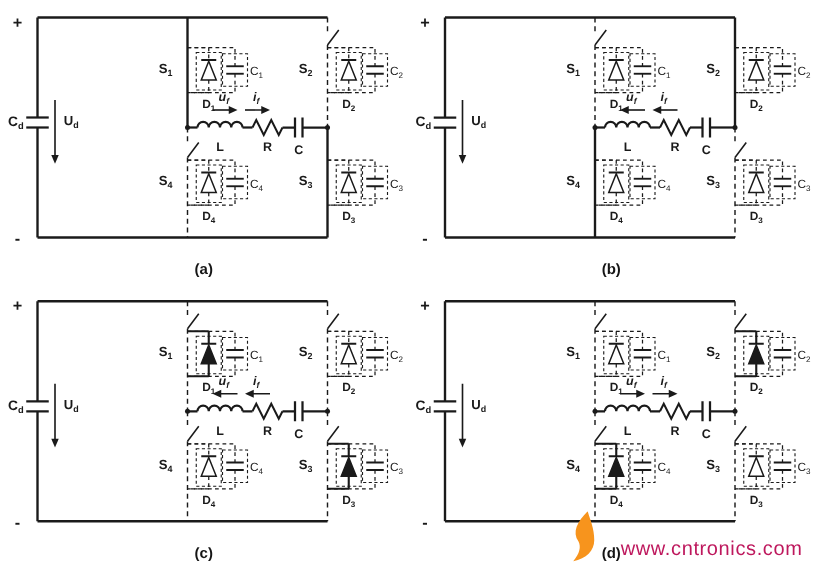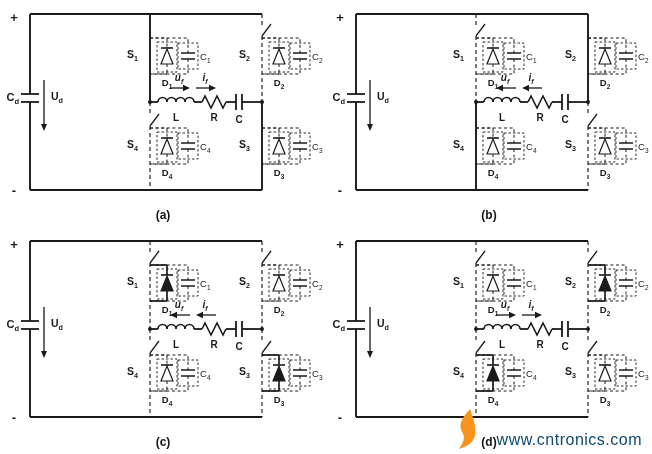--- a/index.html
+++ b/index.html
@@ -482,15 +482,15 @@
           </g>
         </svg>
       <div class="caption">(d)</div>
     </div>
   </div>
 
   <div class="watermark">
     <svg class="flame" viewBox="0 0 24 40">
       <path id="flame-path" d="M15 0 C7 8 3 16 8 23 C10 27 9 32 4 38 C14 36 20 30 20 22 C20 13 17 7 15 0 Z" fill="#f7941d"></path>
     </svg>
-    <span class="wm-text" style="color: #0c4a6e; padding-left: 12px;">www.cntronics.com</span>
+    <span class="wm-text" style="color: #be185d; padding-left: 12px;">www.cntronics.com</span>
   </div>
 </div>
 
 </body></html>

